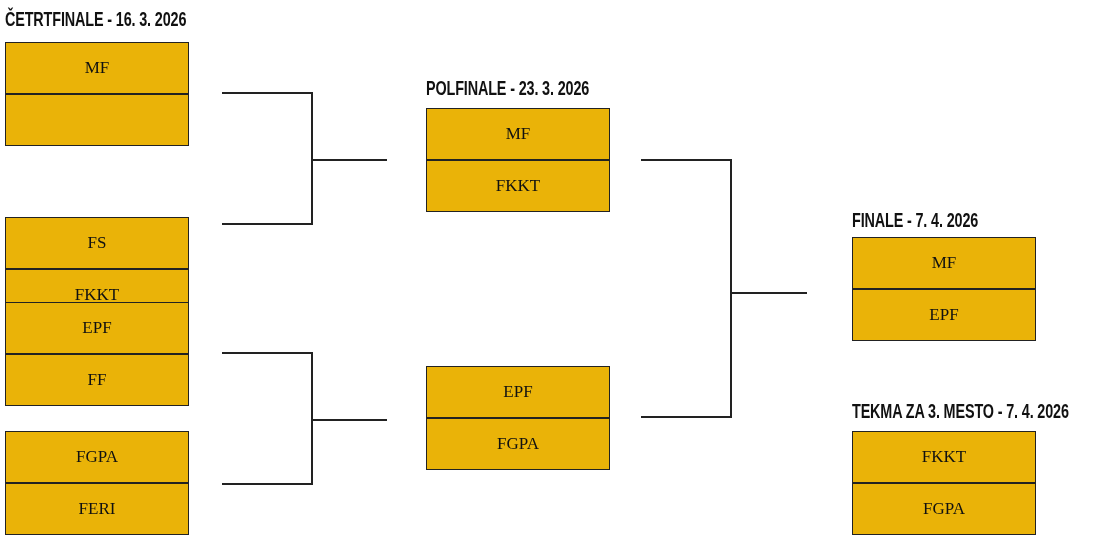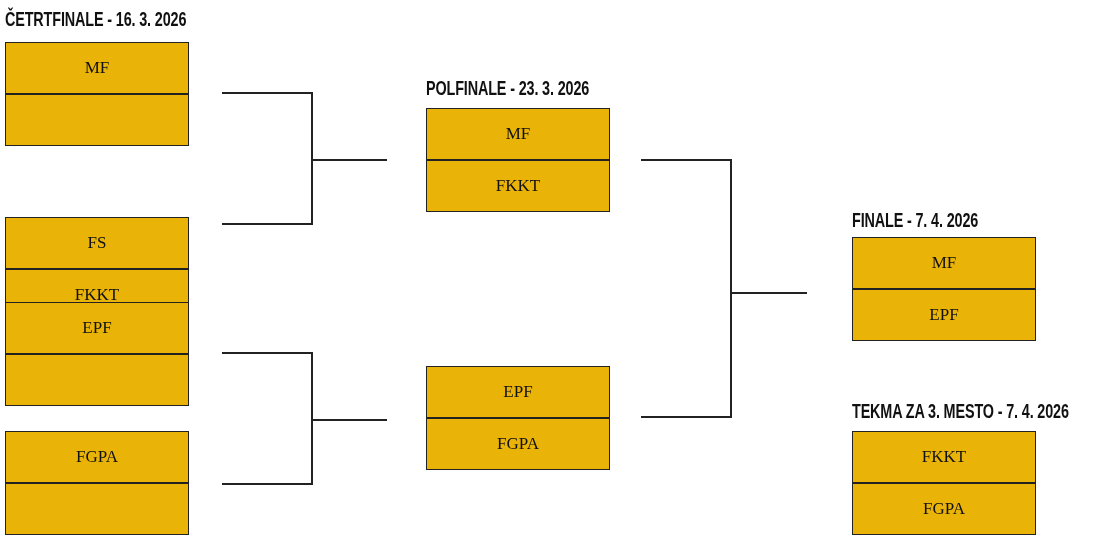--- a/index.html
+++ b/index.html
@@ -48,23 +48,25 @@
 
 <div class="match" style="left:5px; top:42px;">
   <div class="team top">MF</div>
 </div>
 <div class="match" style="left:5px; top:173px;margin-top:44px;">
   <div class="team top">FS</div>
   <div class="team">FKKT</div>
 </div>
 <div class="match" style="left:5px; top:302px;">
   <div class="team top">EPF</div>
+  <div class="team">FF</div>
 </div>
 <div class="match" style="left:5px; top:431px;">
   <div class="team top">FGPA</div>
+  <div class="team">FERI</div>
 </div>
 
 <div class="match" style="left:426px; top:108px;">
   <div class="team top">MF</div>
   <div class="team">FKKT</div>
 </div>
 <div class="match" style="left:426px; top:366px;">
   <div class="team top">EPF</div>
   <div class="team">FGPA</div>
 </div>

